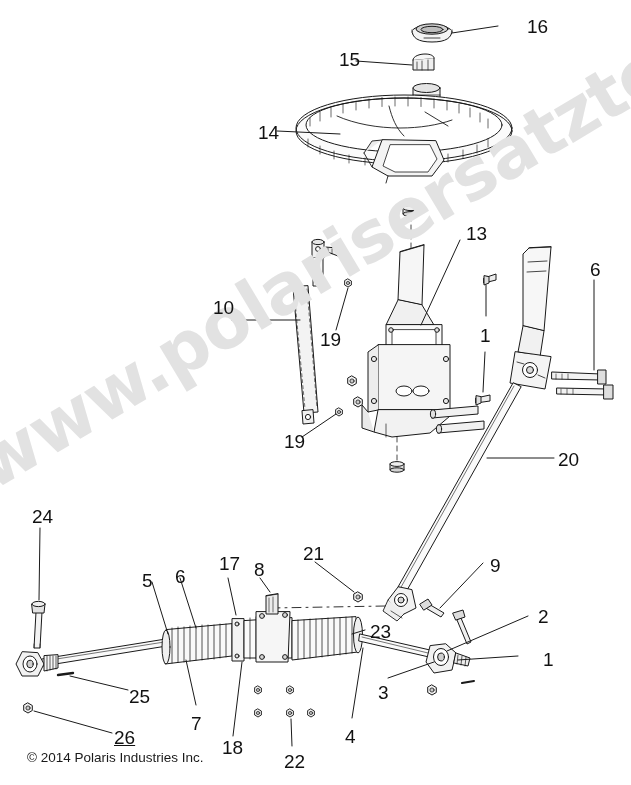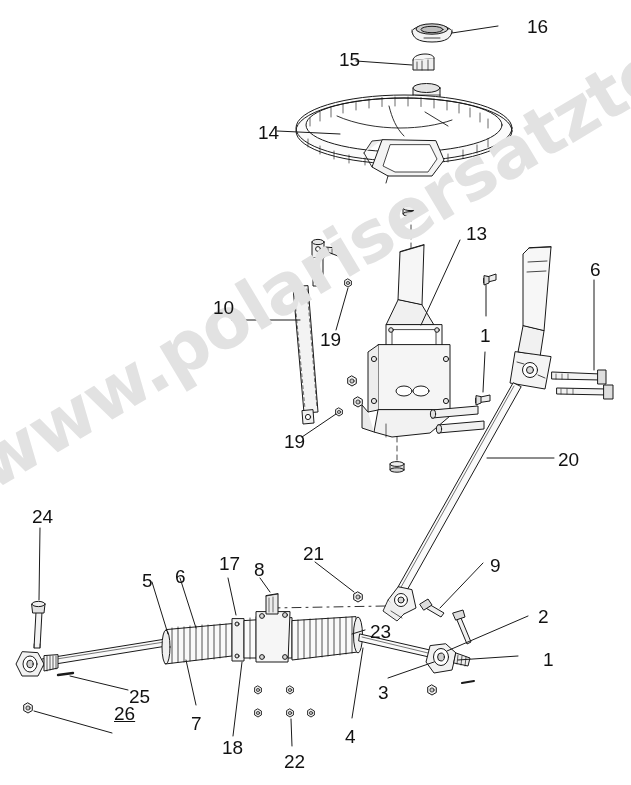--- a/index.html
+++ b/index.html
@@ -388,16 +388,17 @@
   <div class="lbl" style="left:219px;top:554px;text-align:right;">17</div>
   <div class="lbl" style="left:222px;top:738px;">18</div>
   <div class="lbl" style="left:320px;top:330px;">19</div>
   <div class="lbl" style="left:284px;top:432px;">19</div>
   <div class="lbl" style="left:558px;top:450px;">20</div>
   <div class="lbl" style="left:303px;top:544px;">21</div>
   <div class="lbl" style="left:284px;top:752px;">22</div>
   <div class="lbl" style="left:370px;top:622px;">23</div>
   <div class="lbl" style="left:32px;top:507px;">24</div>
   <div class="lbl" style="left:129px;top:687px;">25</div>
-  <div class="lbl" style="left:114px;top:704px;text-decoration:underline;">26</div>
-
+  <div class="lbl" style="left:114px;top:728px;text-decoration:underline;">26</div>
+
+  <div id="copyright">© 2014 Polaris Industries Inc.</div>
 
 </div>
 
 </body></html>

